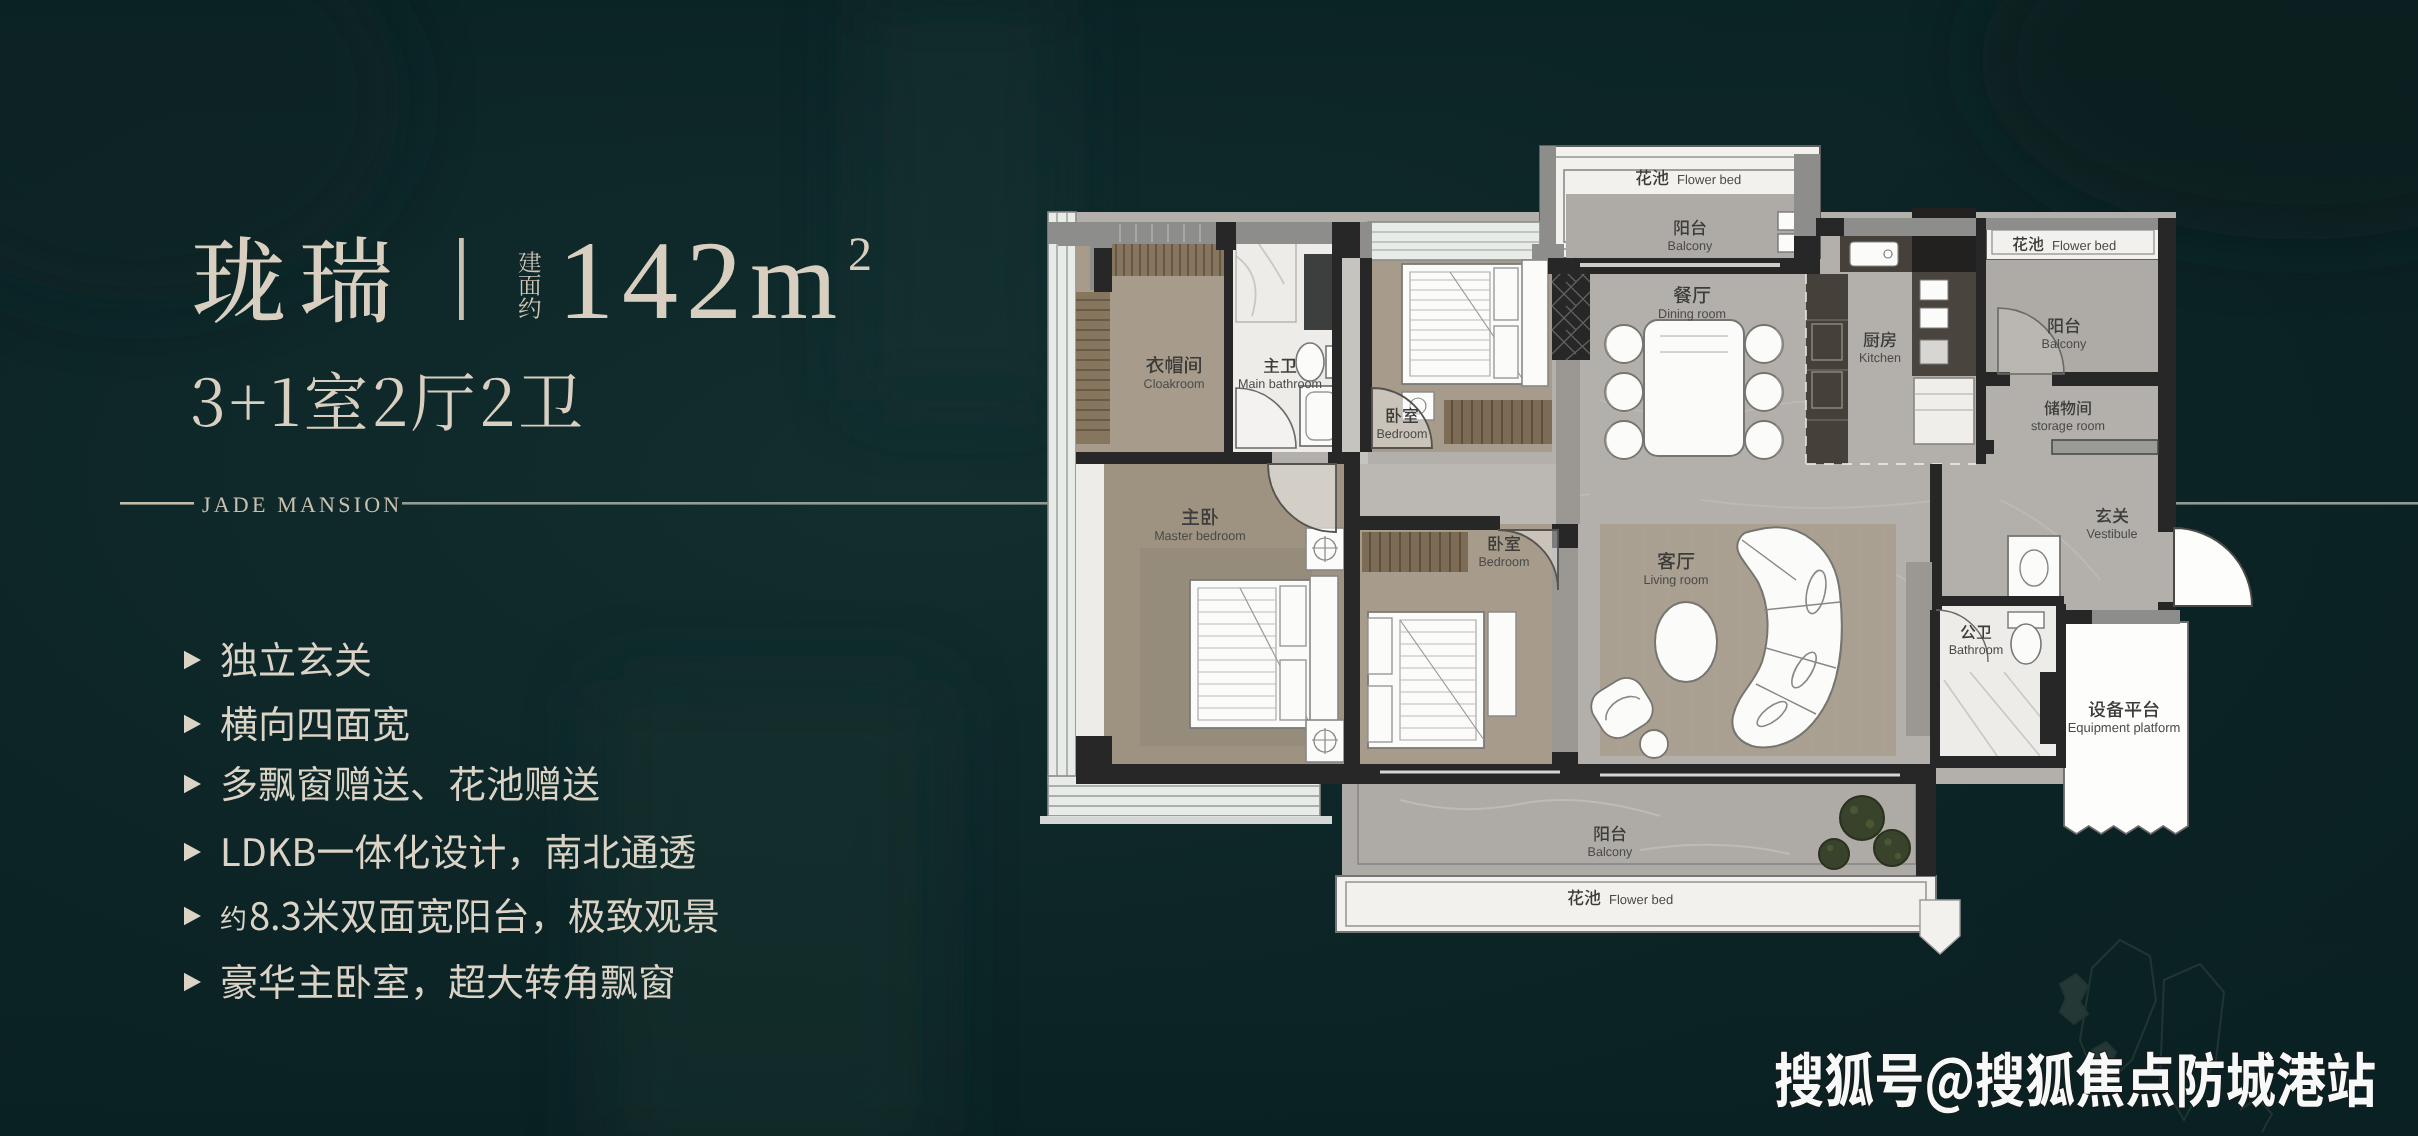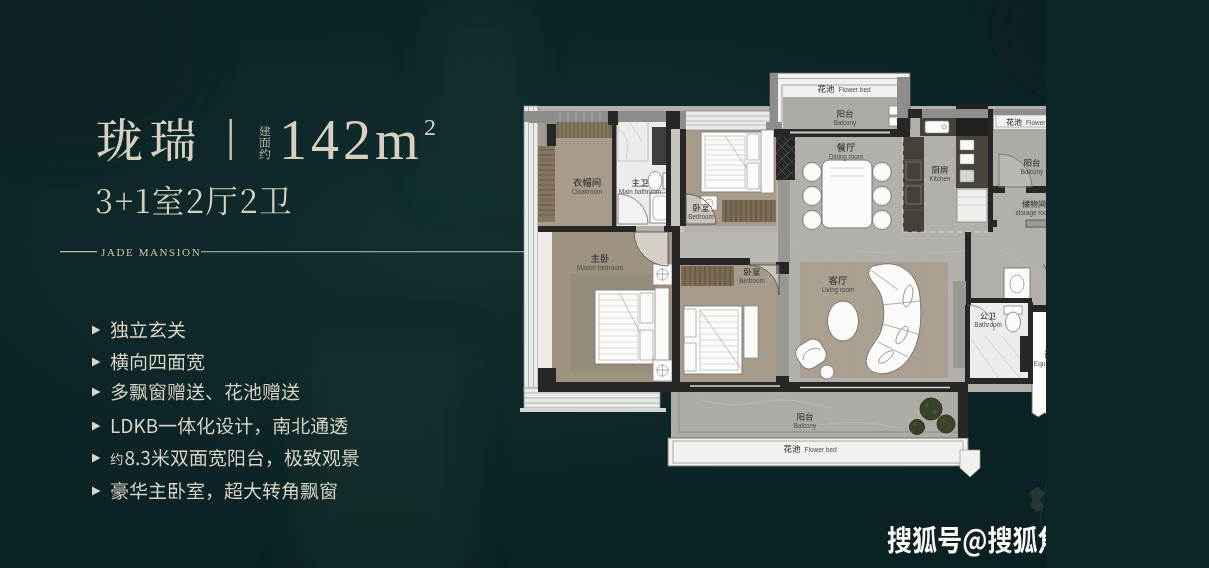--- a/index.html
+++ b/index.html
@@ -1,17 +1,17 @@
 <!DOCTYPE html>
 <html><head>
 <meta charset="utf-8">
 <title>珑瑞 142m² 户型图</title>
 <style>
 html,body{margin:0;padding:0;background:#0d2628;}
-#stage{position:relative;width:1046px;height:568px;overflow:hidden;font-family:"Liberation Sans",sans-serif;}
+#stage{position:relative;width:1209px;height:568px;overflow:hidden;font-family:"Liberation Sans",sans-serif;}
 </style>
 </head>
 <body>
 <div id="stage">
 <svg width="1209" height="568" viewBox="0 0 1209 568">
 <defs>
 <radialGradient id="bgr" cx="38%" cy="42%" r="75%">
  <stop offset="0%" stop-color="#122e2e"></stop>
  <stop offset="55%" stop-color="#0d2527"></stop>
  <stop offset="100%" stop-color="#0a2022"></stop>

